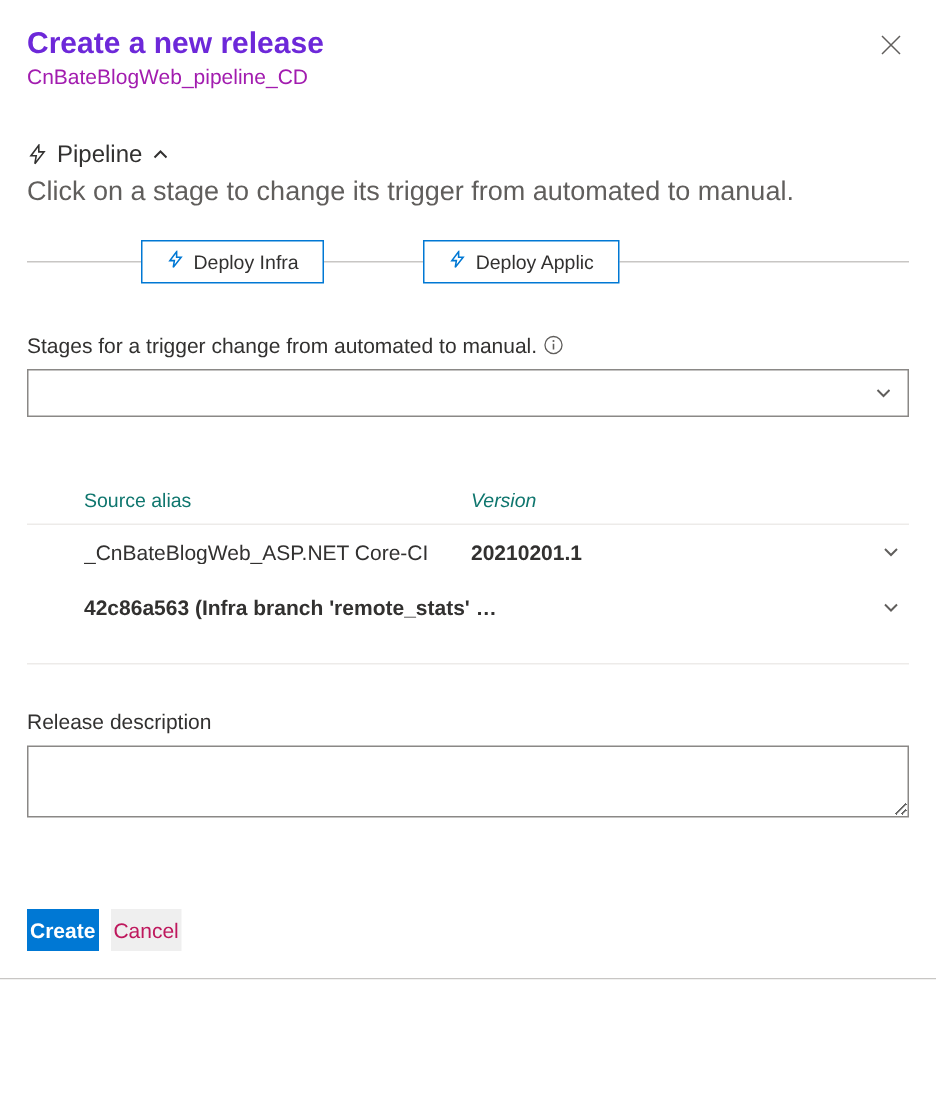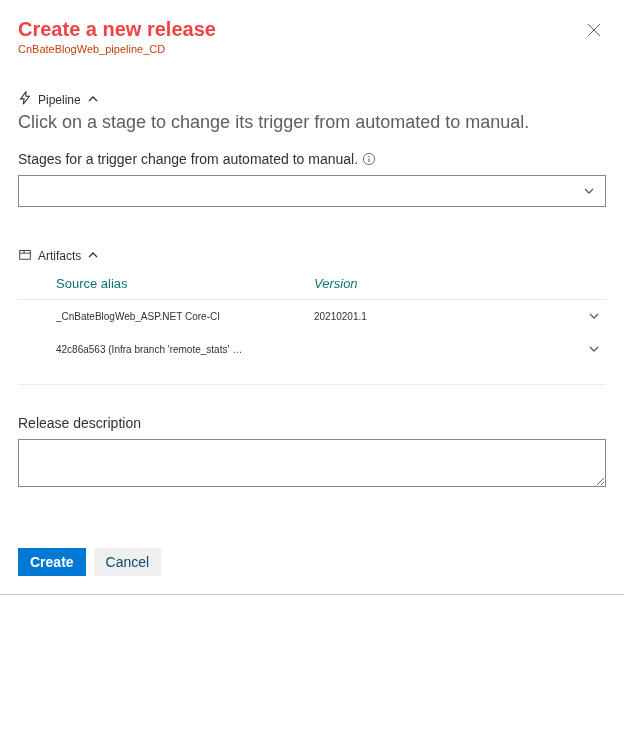--- a/index.html
+++ b/index.html
@@ -1,58 +1,58 @@
 <!DOCTYPE html>
 <html><head>
   <meta charset="utf-8">
   <style>
     * { box-sizing: border-box; margin: 0; padding: 0; }
     body { font-family: "Segoe UI", -apple-system, sans-serif; font-size: 14px; color: #323130; background: #fff; width: 624px; }
     .dialog { padding: 18px 18px 0 18px; }
     .header { display: flex; justify-content: space-between; align-items: flex-start; margin-bottom: 36px; }
     .header-left { display: flex; flex-direction: column; }
-    .title { font-size: 20px; font-weight: 600; color: #ef4444; margin-bottom: 2px; }
-    .subtitle { font-size: 11px; color: #c2410c; }
+    .title { font-size: 20px; font-weight: 600; color: #6d28d9; margin-bottom: 2px; }
+    .subtitle { font-size: 14px; color: #a21caf; }
     .close-btn { cursor: pointer; padding: 4px; color: #605e5c; }
     .close-btn svg { display: block; }
     
     .section { margin-bottom: 26px; }
     .section-head { display: flex; align-items: center; gap: 6px; margin-bottom: 4px; cursor: pointer; }
     .section-head .icon { color: #323130; }
-    .section-title { font-size: 12px; font-weight: 400; }
+    .section-title { font-size: 16px; font-weight: 400; }
     .section-sub { font-size: 18px; color: #605e5c; margin-bottom: 18px; }
     
     .pipeline-row { position: relative; display: flex; align-items: center; height: 36px; margin-bottom: 30px; }
     .pipeline-line { position: absolute; left: 0; right: 0; top: 50%; border-top: 1px solid #c8c6c4; }
     .stage-box { position: relative; background: #fff; border: 1px solid #0078d4; padding: 6px 16px; font-size: 13px; color: #323130; display: flex; align-items: center; gap: 6px; z-index: 1; cursor: pointer; max-width: 138px; overflow: hidden; white-space: nowrap; }
     .stage1 { margin-left: 76px; }
     .stage2 { margin-left: 66px; }
     .stage-icon { color: #0078d4; }
     
     .field-label { font-size: 14px; color: #323130; display: flex; align-items: center; gap: 4px; margin-bottom: 8px; }
     .info-icon { display: inline-flex; align-items: center; color: #605e5c; cursor: pointer; }
     .dropdown { width: 100%; border: 1px solid #8a8886; height: 32px; display: flex; align-items: center; justify-content: flex-end; padding: 0 10px; cursor: pointer; background: #fff; }
     .dropdown svg { color: #605e5c; }
     
     .artifacts-section { margin-top: 40px; }
     .table-head { display: flex; padding: 8px 0 8px 38px; border-bottom: 1px solid #edebe9; font-size: 13px; color: #0f766e; }
     .th-alias { width: 258px; }
     .th-version { flex: 1; font-style: italic; }
-    .table-row { display: flex; align-items: center; padding: 10px 0 10px 38px; font-size: 10px; border-bottom: 1px solid transparent; }
+    .table-row { display: flex; align-items: center; padding: 10px 0 10px 38px; font-size: 14px; border-bottom: 1px solid transparent; }
     .td-alias { width: 258px; overflow: hidden; text-overflow: ellipsis; white-space: nowrap; padding-right: 16px; }
-    .td-version { flex: 1; overflow: hidden; text-overflow: ellipsis; white-space: nowrap; padding-right: 8px; }
+    .td-version { flex: 1; overflow: hidden; text-overflow: ellipsis; white-space: nowrap; padding-right: 8px; font-weight: bold; }
     .td-chev { width: 24px; display: flex; justify-content: center; cursor: pointer; color: #605e5c; }
     .table-divider { border-bottom: 1px solid #edebe9; margin-top: 18px; margin-bottom: 30px; }
     
     .description-area { width: 100%; border: 1px solid #8a8886; height: 48px; resize: both; padding: 6px; font-family: inherit; font-size: 14px; outline: none; }
     
     .footer { padding: 18px 18px; display: flex; gap: 8px; border-bottom: 1px solid #c8c6c4; margin-top: 40px; }
-    .btn { border: none; font-family: inherit; font-size: 14px; padding: 6px 12px; cursor: pointer; }
+    .btn { border: none; font-family: inherit; font-size: 14px; padding: 6px 2px; cursor: pointer; }
     .btn-primary { background: #0078d4; color: #fff; font-weight: 600; }
-    .btn-secondary { background: #efefef; color: #0c4a6e; }
+    .btn-secondary { background: #efefef; color: #be185d; }
   </style>
 </head>
 <body>
 
 <div class="dialog">
   <div class="header">
     <div class="header-left">
       <div class="title">Create a new release</div>
       <div class="subtitle">CnBateBlogWeb_pipeline_CD</div>
     </div>
@@ -72,54 +72,59 @@
       </span>
       <span class="section-title">Pipeline</span>
       <span>
         <svg width="12" height="12" viewBox="0 0 12 12">
             <path d="M2 8 L6 4 L10 8" stroke="currentColor" stroke-width="1.3" fill="none"></path>
           </svg>
       </span>
     </div>
     <div class="section-sub">Click on a stage to change its trigger from automated to manual.</div>
 
+    <div class="pipeline-row">
+      <div class="pipeline-line"></div>
+      <div class="stage-box stage1">
+        <span class="stage-icon">
+          <svg width="12" height="12" viewBox="0 0 16 16">
+              <path d="M9 1 L3 9 L7 9 L6 15 L13 6 L9 6 Z" fill="none" stroke="currentColor" stroke-width="1.4"></path>
+            </svg>
+        </span>
+        <span>Deploy Infra</span>
+      </div>
+      <div class="stage-box stage2">
+        <span class="stage-icon">
+          <svg width="12" height="12" viewBox="0 0 16 16">
+              <path d="M9 1 L3 9 L7 9 L6 15 L13 6 L9 6 Z" fill="none" stroke="currentColor" stroke-width="1.4"></path>
+            </svg>
+        </span>
+        <span>Deploy Applic</span>
+      </div>
+    </div>
 
     <div class="field-label">
       <span>Stages for a trigger change from automated to manual.</span>
       <span class="info-icon">
         <svg width="14" height="14" viewBox="0 0 16 16">
             <circle cx="8" cy="8" r="6.5" fill="none" stroke="currentColor" stroke-width="1"></circle>
             <circle cx="8" cy="5" r="0.8" fill="currentColor"></circle>
             <path d="M8 7 L8 11.5" stroke="currentColor" stroke-width="1.2"></path>
           </svg>
       </span>
     </div>
     <div class="dropdown">
       <span></span>
       <svg width="12" height="12" viewBox="0 0 12 12">
           <path d="M2 4 L6 8 L10 4" stroke="currentColor" stroke-width="1.3" fill="none"></path>
         </svg>
     </div>
   </div>
 
   <div class="section artifacts-section">
-    <div class="section-head">
-      <span class="icon">
-        <svg width="14" height="14" viewBox="0 0 16 16">
-            <rect x="2" y="4" width="12" height="10" fill="none" stroke="currentColor" stroke-width="1"></rect>
-            <path d="M2 7 L14 7 M7 4 L7 7" stroke="currentColor" stroke-width="1"></path>
-          </svg>
-      </span>
-      <span class="section-title">Artifacts</span>
-      <span>
-        <svg width="12" height="12" viewBox="0 0 12 12">
-            <path d="M2 8 L6 4 L10 8" stroke="currentColor" stroke-width="1.3" fill="none"></path>
-          </svg>
-      </span>
-    </div>
 
     <div class="table-head">
       <div class="th-alias">Source alias</div>
       <div class="th-version">Version</div>
     </div>
     <div class="table-row">
       <div class="td-alias">_CnBateBlogWeb_ASP.NET Core-CI</div>
       <div class="td-version">20210201.1</div>
       <div class="td-chev">
         <svg width="12" height="12" viewBox="0 0 12 12">

